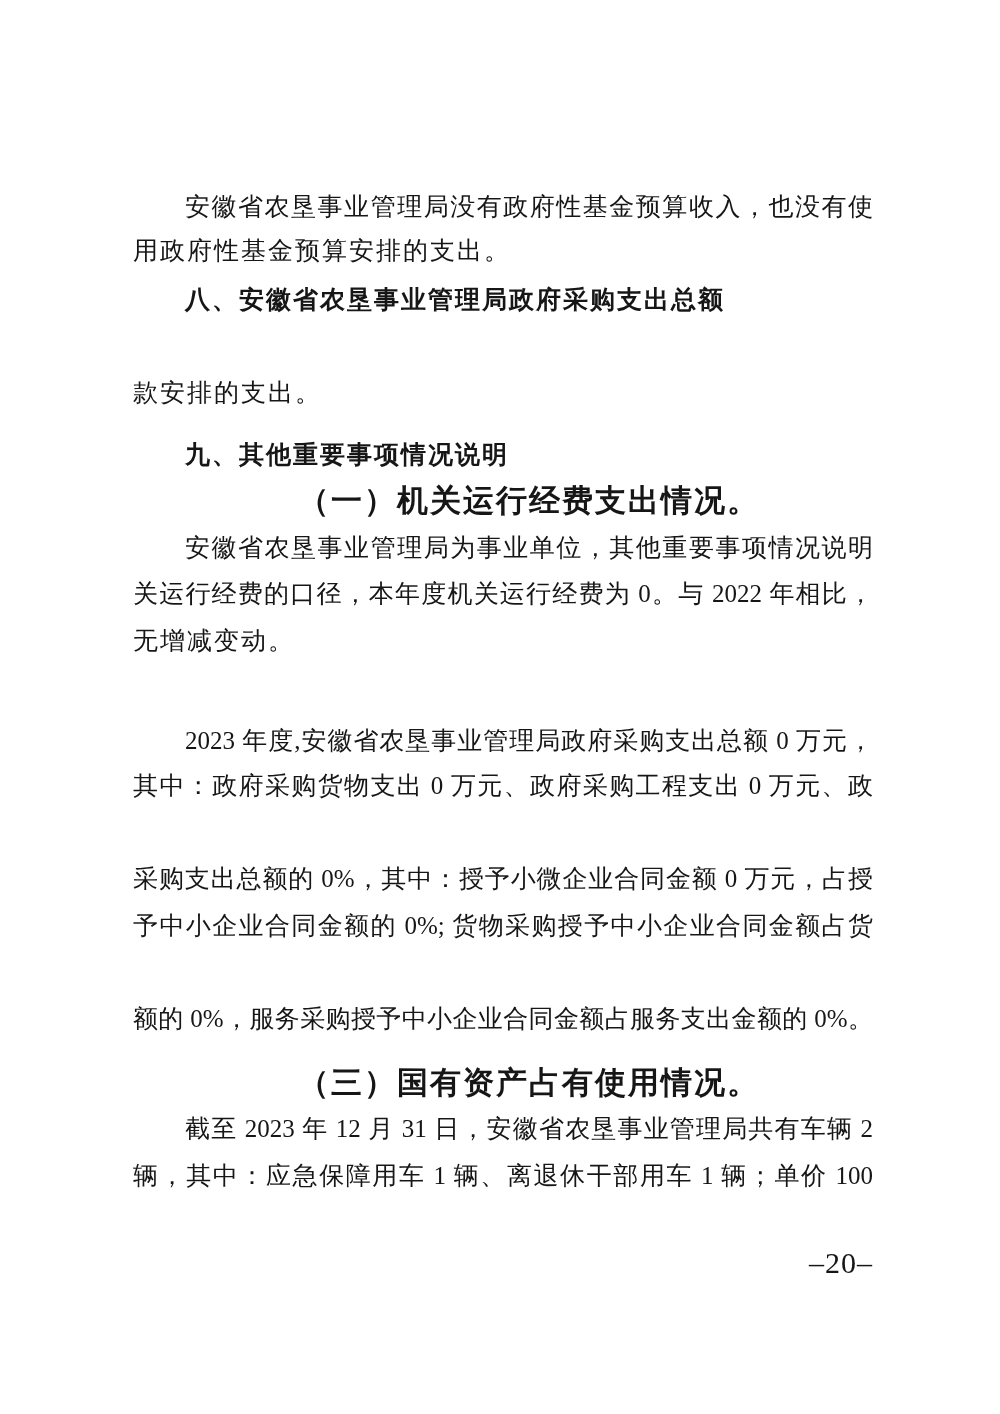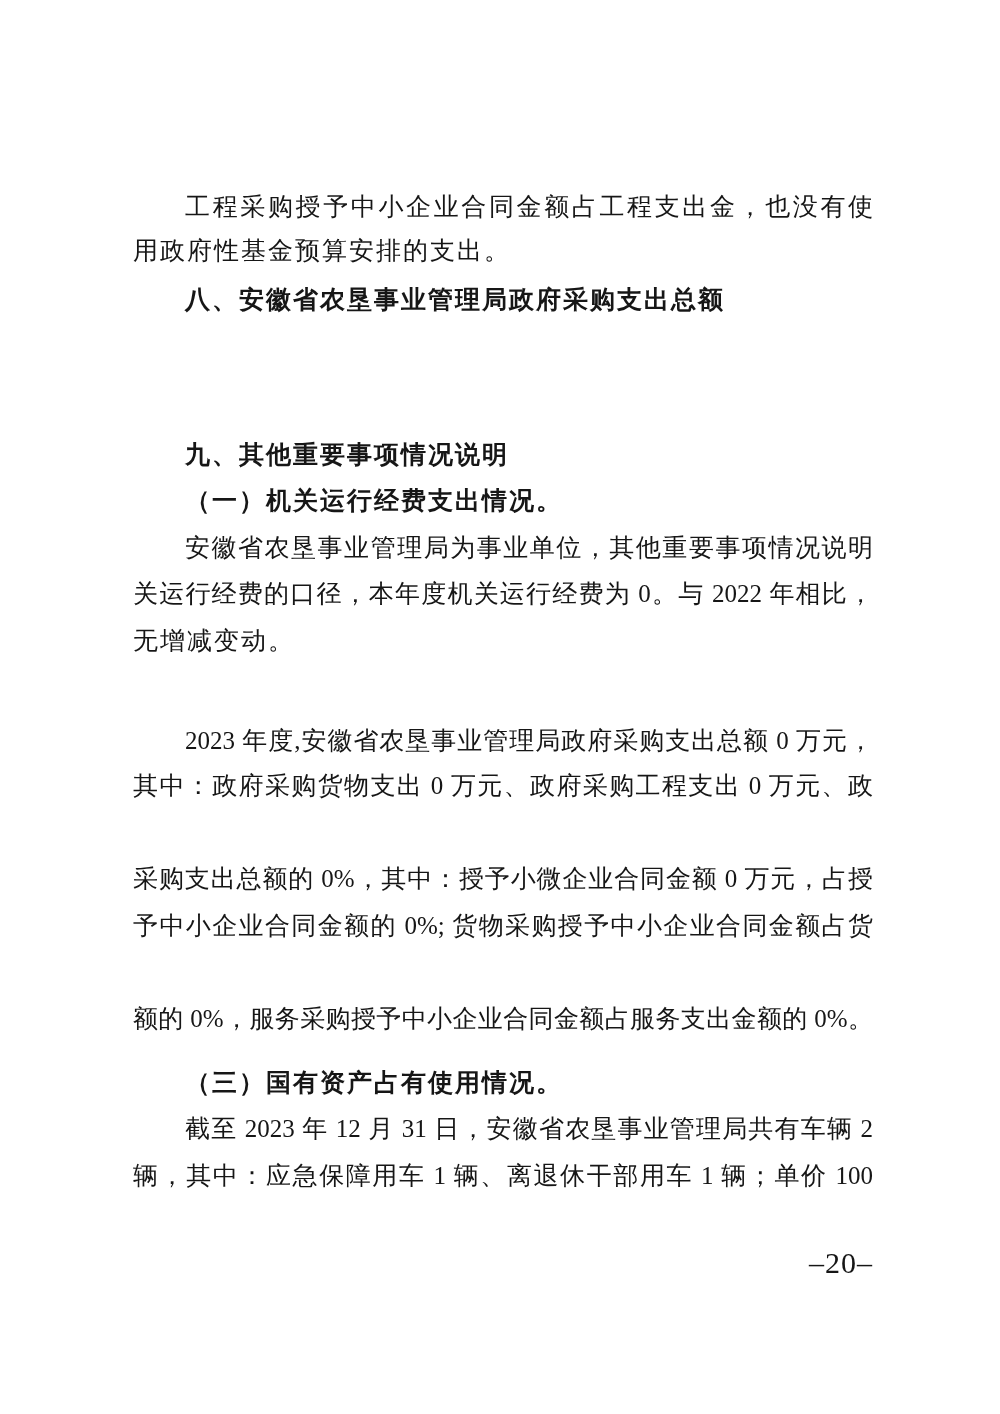--- a/index.html
+++ b/index.html
@@ -41,45 +41,47 @@
   
   .hd {
     font-family: "Liberation Sans", "DejaVu Sans", sans-serif;
     font-weight: 700;
     font-size: 25px;
     letter-spacing: 2px;
   }
   
   .sub {
     font-weight: 700;
-    font-size: 25px;
+    font-size: 31px;
     letter-spacing: 2px;
+    text-align: center;
   }
   .page-number {
     position: absolute;
     top: 1248px;
     right: 127px;
     height: 30px;
     line-height: 30px;
     font-size: 30px;
     letter-spacing: 1px;
     color: #161616;
     font-family: "Liberation Serif", "DejaVu Serif", serif;
   }
 </style>
 </head>
 <body>
 
 <div class="page">
 
-  <div class="ln ind jst" style="top:187px">工程采购授予中小企业合同金额占工程支出金，也没有使</div>
+  <div class="ln ind jst" style="top:187px">安徽省农垦事业管理局没有政府性基金预算收入，也没有使</div>
   <div class="ln" style="top:231px">用政府性基金预算安排的支出。</div>
 
   <div class="ln ind hd" style="top:279px">八、安徽省农垦事业管理局政府采购支出总额</div>
 
+  <div class="ln" style="top:373px">款安排的支出。</div>
 
   <div class="ln ind hd" style="top:434px">九、其他重要事项情况说明</div>
 
   <div class="ln ind sub" style="top:481px">（一）机关运行经费支出情况。</div>
 
   <div class="ln ind jst" style="top:528px">安徽省农垦事业管理局为事业单位，其他重要事项情况说明</div>
   <div class="ln jst" style="top:574px">关运行经费的口径，本年度机关运行经费为 0。与 2022 年相比，</div>
   <div class="ln" style="top:621px">无增减变动。</div>
 
 

